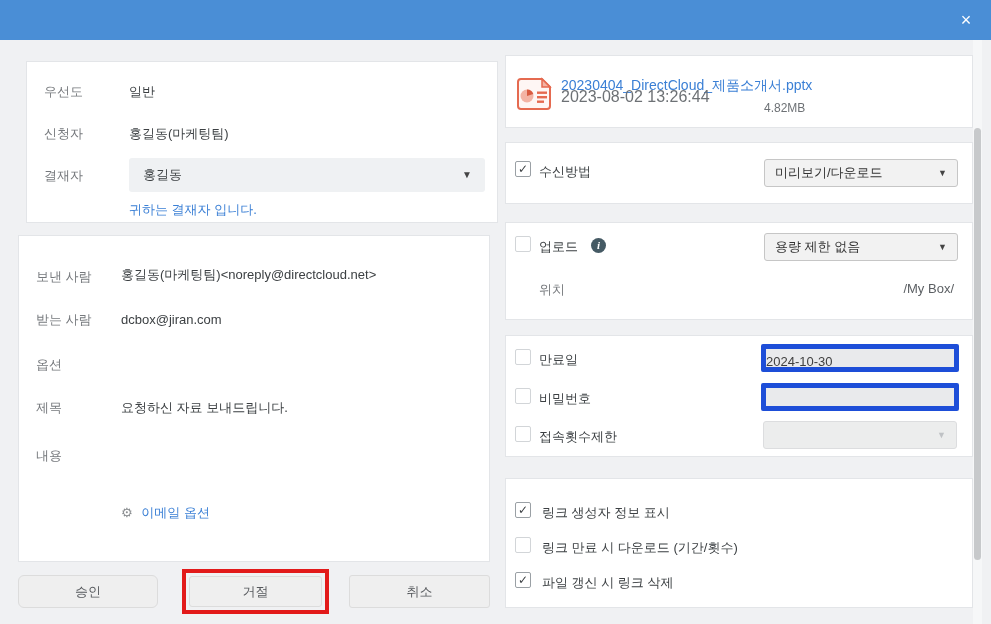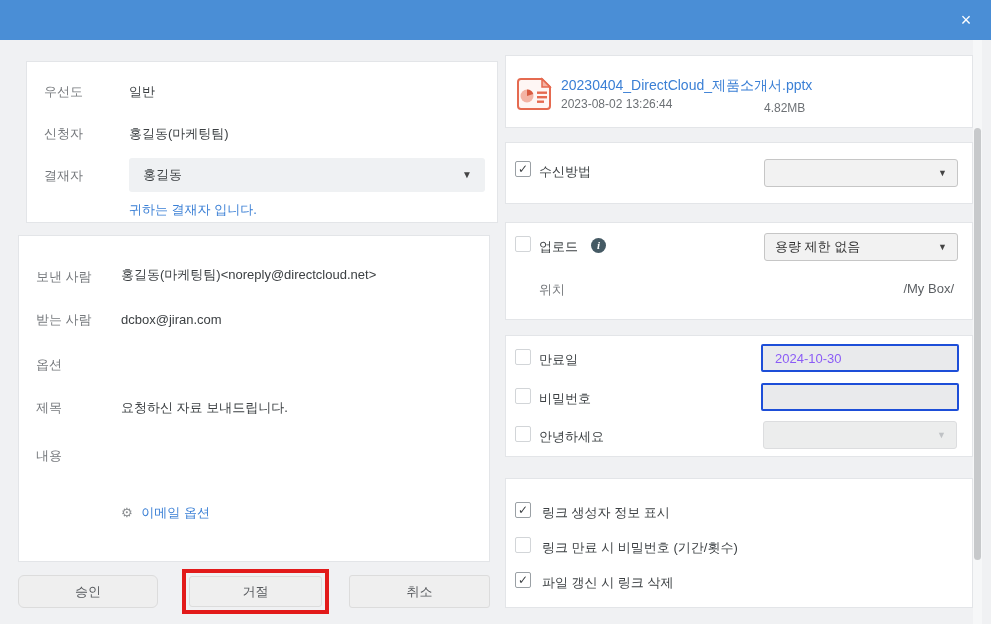--- a/index.html
+++ b/index.html
@@ -37,34 +37,34 @@
                   border:4px solid #e21a1a; }
   .btn-reject { position:absolute; left:3px; top:3px; width:133px; height:31px; line-height:29px; }
   
   .box-file    { left:505px; top:55px;  width:468px; height:73px; }
   .box-receive { left:505px; top:142px; width:468px; height:62px; }
   .box-upload  { left:505px; top:222px; width:468px; height:98px; }
   .box-limits  { left:505px; top:335px; width:468px; height:122px; }
   .box-options { left:505px; top:478px; width:468px; height:130px; }
   .file-icon { position:absolute; left:9px; top:21px; }
   .file-name { position:absolute; left:55px; top:21px; font-size:14px; cursor:pointer; }
-  .file-date { position:absolute; left:55px; top:41px; font-size:12px; color:#6d7175; }
+  .file-date { position:absolute; left:55px; top:32px; font-size:16px; color:#6d7175; }
   .file-size { position:absolute; left:258px; top:45px; font-size:12px; color:#6d7175; }
   
   .cb { position:absolute; width:16px; height:16px; background:#fff; border:1px solid #d2d5d8;
         border-radius:2px; font-size:12px; line-height:14px; text-align:center; color:#3c4043;
         cursor:pointer; }
   .cb.on { border-color:#9aa0a5; }
   
   .sel { position:absolute; width:194px; height:28px; background:#f2f2f2; border:1px solid #c6c6c6;
          border-radius:3px; cursor:pointer; }
   .sel .sel-txt { position:absolute; left:10px; top:0; line-height:26px; color:#333; }
   .sel .arrow { position:absolute; right:10px; top:0; line-height:26px; font-size:9px; color:#444; }
-  .inp-dis { position:absolute; width:198px; height:28px; background:#e9eaec; border:2px solid #1d4ed8;
-             border-radius:2px; color:#8b5cf6; line-height:26px; padding-left:12px; }
+  .inp-dis { position:absolute; width:198px; height:28px; background:#e9eaec; border:5px solid #1d4ed8;
+             border-radius:2px; color:#404040; line-height:26px; }
   .sel-dis { position:absolute; width:194px; height:28px; background:#eceded; border:1px solid #dcdddf;
              border-radius:3px; }
   .sel-dis .arrow { position:absolute; right:10px; top:0; line-height:26px; font-size:9px; color:#bfc2c5; }
   
   .info-i { display:inline-block; width:15px; height:15px; background:#455a64; border-radius:50%;
             color:#fff; font-size:11px; line-height:15px; text-align:center;
             font-family:"Liberation Serif","DejaVu Serif",serif; font-style:italic; font-weight:bold;
             vertical-align:-2px; }
   .gear { color:#8a8d90; font-size:13px; }
   
@@ -133,20 +133,21 @@
   </span>
   <span class="file-name link">20230404_DirectCloud_제품소개서.pptx</span>
   <span class="file-date">2023-08-02 13:26:44</span>
   <span class="file-size">4.82MB</span>
 </div>
 
 <div class="box box-receive">
   <span class="cb on" style="left:9px; top:18px;">✓</span>
   <span class="val" style="left:33px; top:20px;">수신방법</span>
   <div class="sel" style="left:258px; top:16px;">
+    <span class="sel-txt">미리보기/다운로드</span>
     <span class="arrow">▼</span>
   </div>
 </div>
 
 <div class="box box-upload">
   <span class="cb" style="left:9px; top:13px;"></span>
   <span class="val" style="left:33px; top:15px;">업로드</span>
   <span class="info-i" style="position:absolute; left:85px; top:15px;">i</span>
   <div class="sel" style="left:258px; top:10px;">
     <span class="sel-txt">용량 제한 없음</span>
@@ -159,32 +160,32 @@
 <div class="box box-limits">
   <span class="cb" style="left:9px; top:13px;"></span>
   <span class="val" style="left:33px; top:15px;">만료일</span>
   <div class="inp-dis" style="left:255px; top:8px;">2024-10-30</div>
 
   <span class="cb" style="left:9px; top:52px;"></span>
   <span class="val" style="left:33px; top:54px;">비밀번호</span>
   <div class="inp-dis" style="left:255px; top:47px;"></div>
 
   <span class="cb" style="left:9px; top:90px;"></span>
-  <span class="val" style="left:33px; top:92px;">안녕하세요</span>
+  <span class="val" style="left:33px; top:92px;">접속횟수제한</span>
   <div class="sel-dis" style="left:257px; top:85px;">
     <span class="arrow">▼</span>
   </div>
 </div>
 
 <div class="box box-options">
   <span class="cb on" style="left:9px; top:23px;">✓</span>
   <span class="val" style="left:36px; top:25px;">링크 생성자 정보 표시</span>
 
   <span class="cb" style="left:9px; top:58px;"></span>
-  <span class="val" style="left:36px; top:60px;">링크 만료 시 비밀번호 (기간/횟수)</span>
+  <span class="val" style="left:36px; top:60px;">링크 만료 시 다운로드 (기간/횟수)</span>
 
   <span class="cb on" style="left:9px; top:93px;">✓</span>
   <span class="val" style="left:36px; top:95px;">파일 갱신 시 링크 삭제</span>
 </div>
 
 <div class="sb-track">
   <div class="sb-thumb"></div>
 </div>
 
 </body></html>

